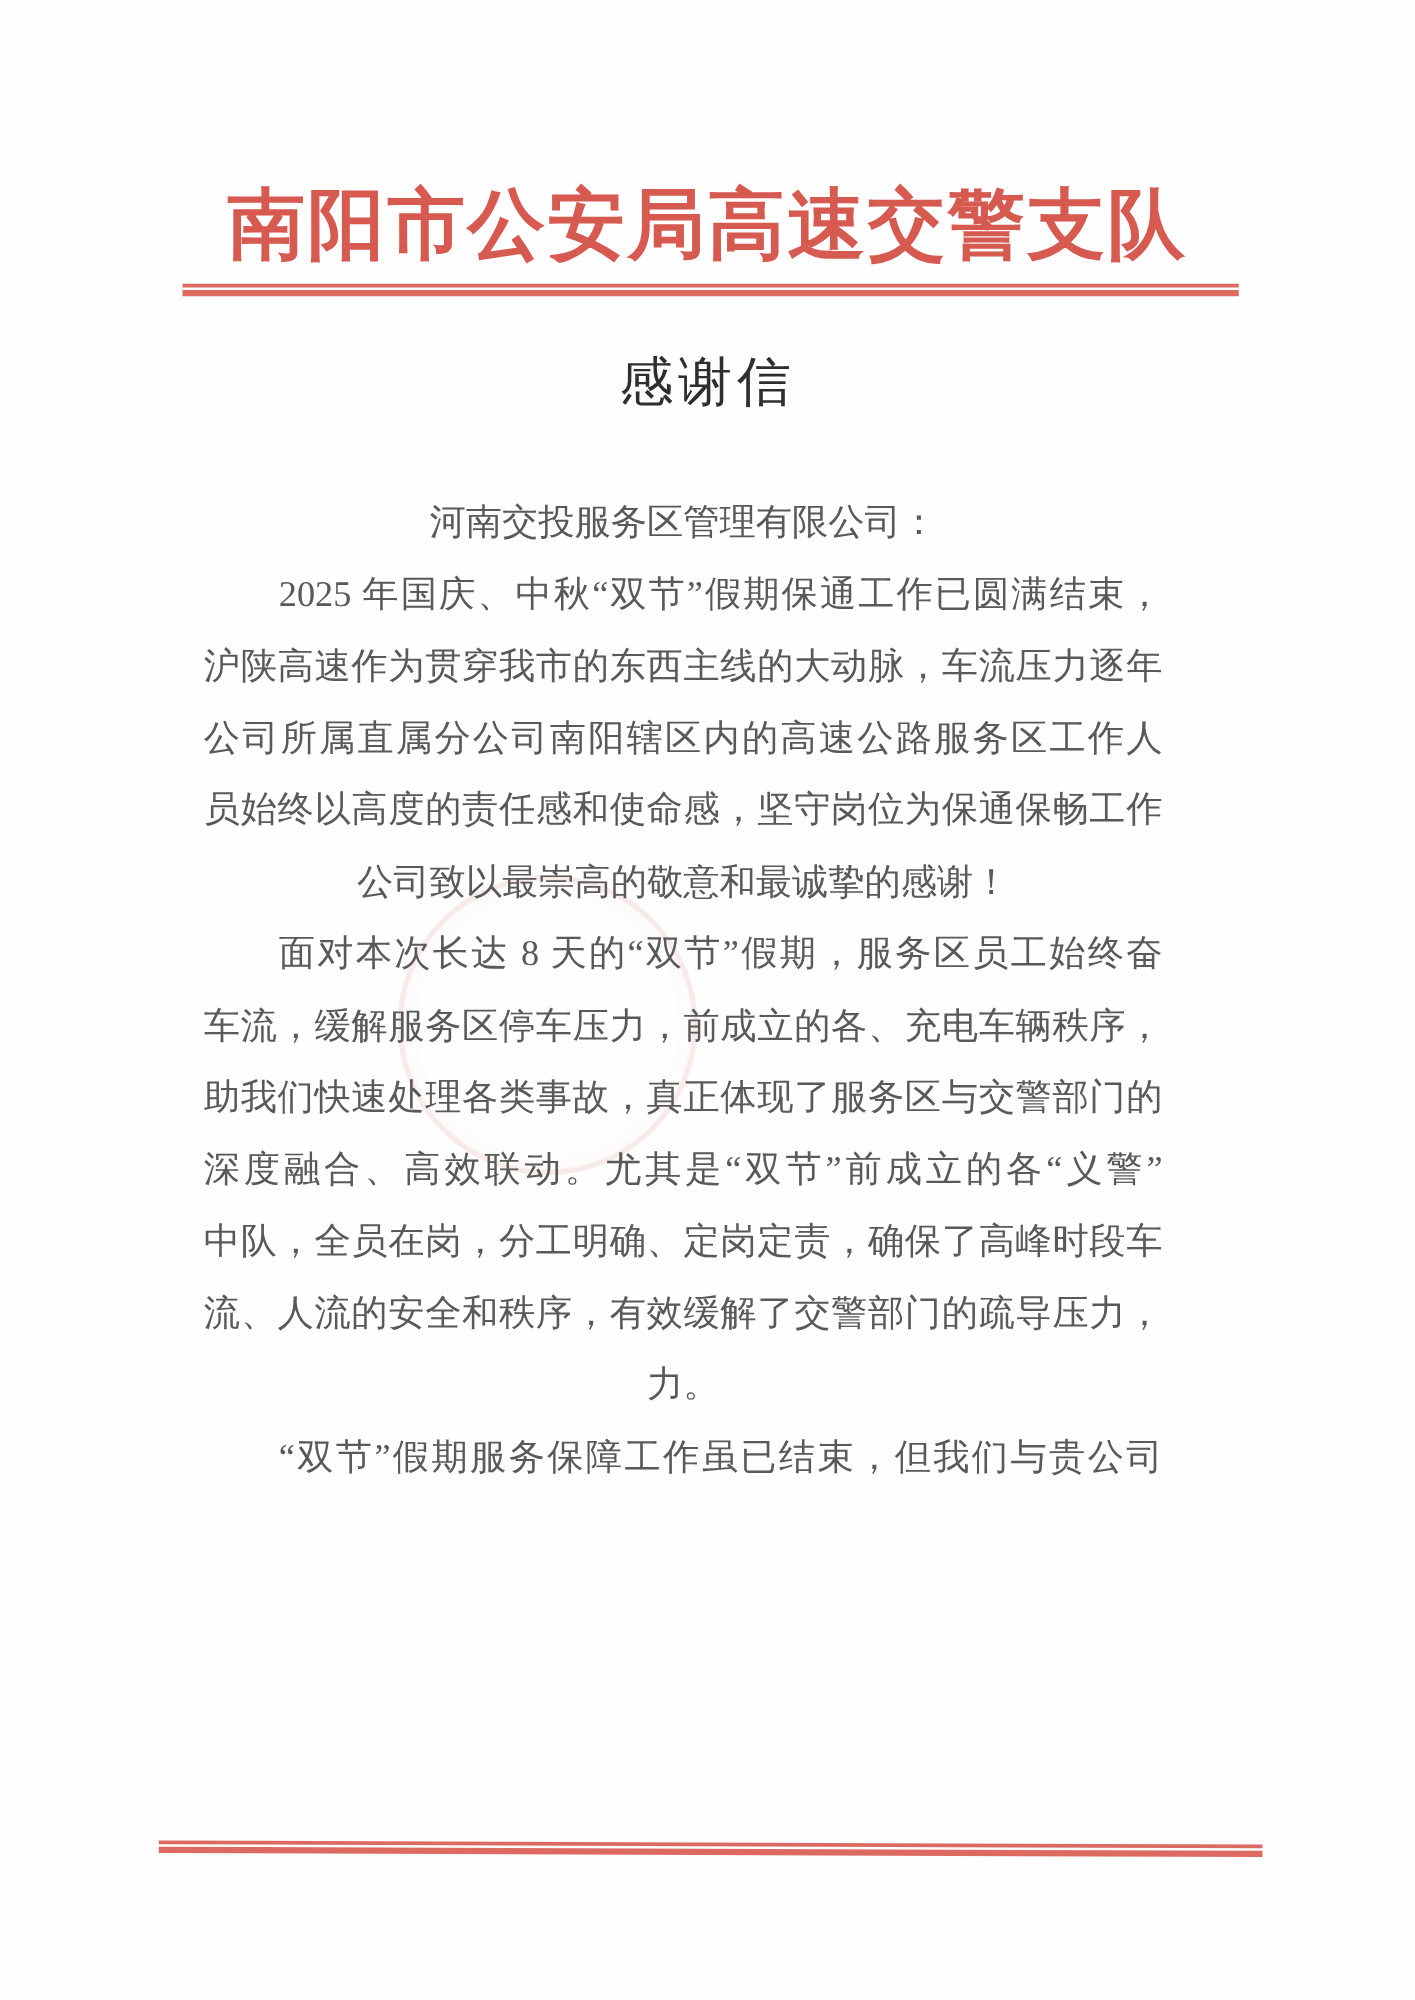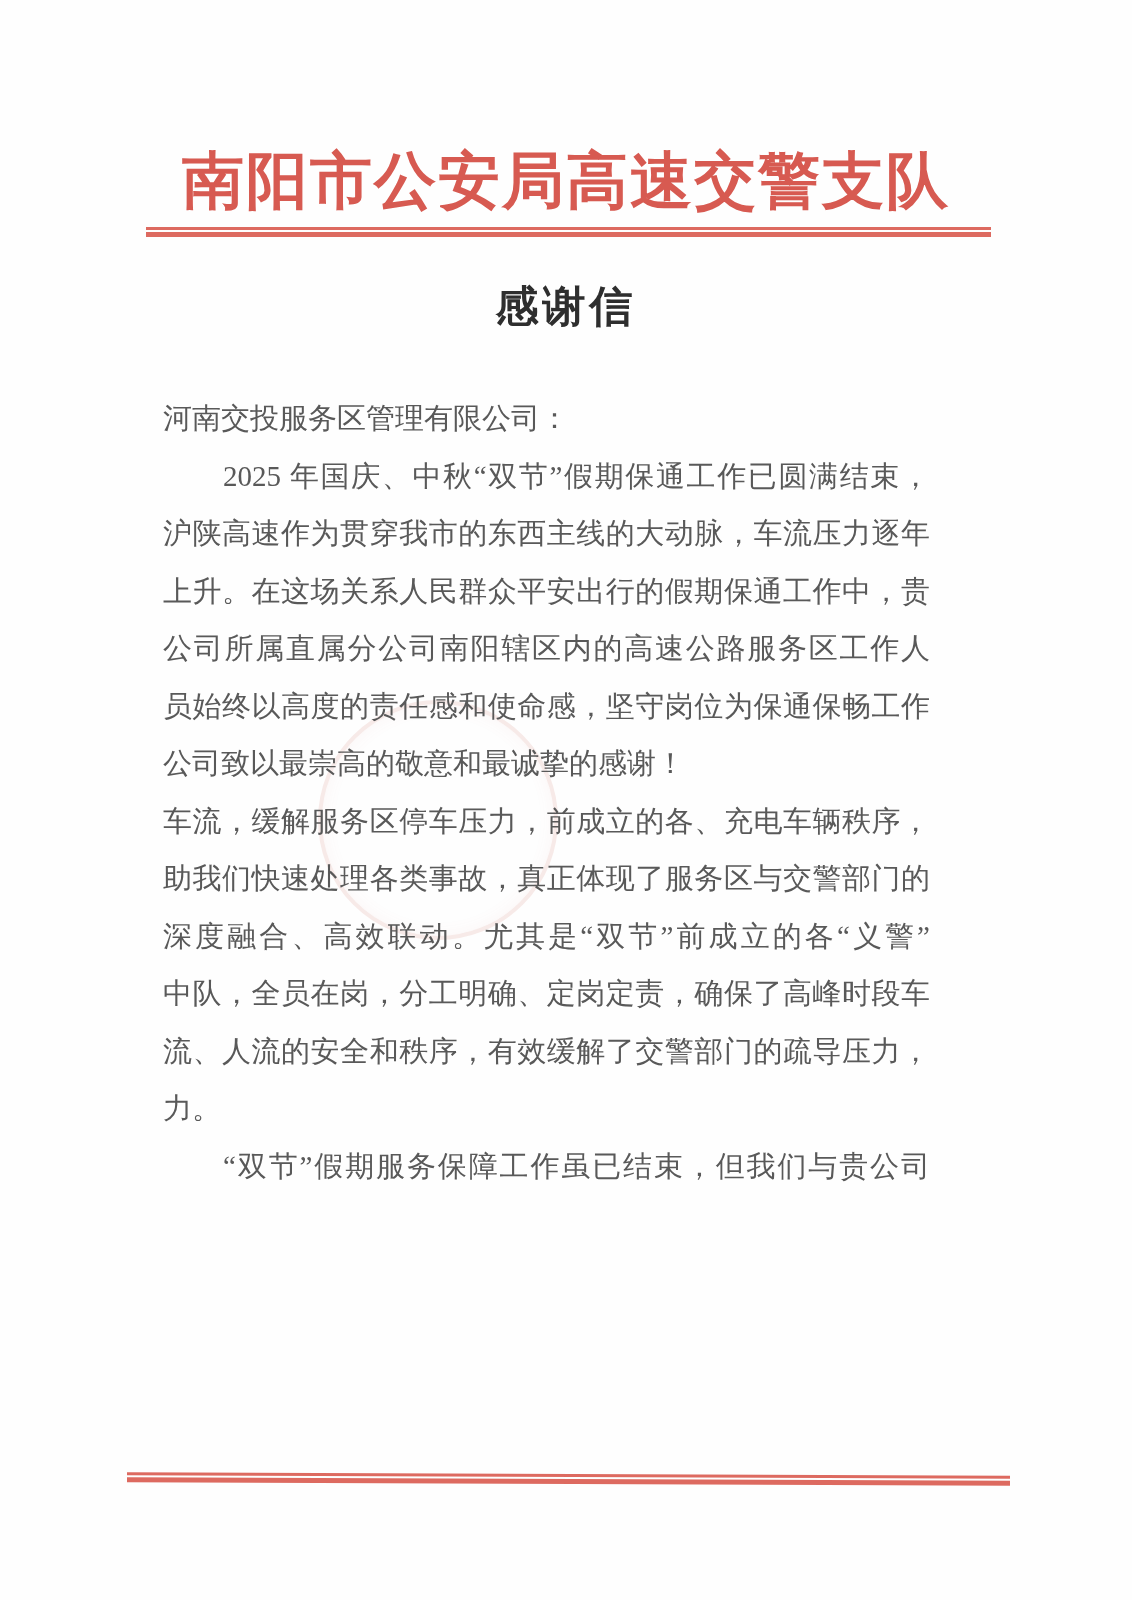--- a/index.html
+++ b/index.html
@@ -43,21 +43,21 @@
     width: 883px;
     transform: rotate(0.22deg);
   }
   .doc-title {
     position: absolute;
     top: 281px;
     left: 0;
     width: 100%;
     text-align: center;
     font-size: 43px;
-    font-weight: bold;
+    font-weight: normal;
     letter-spacing: 4px;
     color: var(--title-black, #2e2e2e);
     line-height: 1.2;
   }
   .stamp-circle {
     position: absolute;
     left: 318px;
     top: 700px;
     width: 232px;
     height: 232px;
@@ -71,20 +71,21 @@
     left: 163px;
     width: 767px;
     font-size: 29px;
     color: var(--body-gray, #595959);
     font-weight: 400;
   }
   .line {
     line-height: 57.5px;
     height: 57.5px;
     overflow: hidden;
+    text-align: center;
   }
   .line.justify {
     text-align: justify;
     text-align-last: justify;
   }
   .line.indent {
     text-indent: 60px;
   }
 </style>
 </head>
@@ -101,24 +102,24 @@
   </div>
 
   <div class="doc-title">感谢信</div>
 
   <div class="stamp-circle"></div>
 
   <div class="letter-body">
       <div class="line">河南交投服务区管理有限公司：</div>
       <div class="line justify indent">2025 年国庆、中秋“双节”假期保通工作已圆满结束，</div>
       <div class="line justify">沪陕高速作为贯穿我市的东西主线的大动脉，车流压力逐年</div>
-      <div class="line justify">上升。在这场关系人民群众平安出行的假期保通工作中，贵</div>
       <div class="line justify">公司所属直属分公司南阳辖区内的高速公路服务区工作人</div>
       <div class="line justify">员始终以高度的责任感和使命感，坚守岗位为保通保畅工作</div>
       <div class="line">公司致以最崇高的敬意和最诚挚的感谢！</div>
+      <div class="line justify indent">面对本次长达 8 天的“双节”假期，服务区员工始终奋</div>
       <div class="line justify">车流，缓解服务区停车压力，前成立的各、充电车辆秩序，协</div>
       <div class="line justify">助我们快速处理各类事故，真正体现了服务区与交警部门的</div>
       <div class="line justify">深度融合、高效联动。尤其是“双节”前成立的各“义警”</div>
       <div class="line justify">中队，全员在岗，分工明确、定岗定责，确保了高峰时段车</div>
       <div class="line justify">流、人流的安全和秩序，有效缓解了交警部门的疏导压力，</div>
       <div class="line">力。</div>
       <div class="line justify indent">“双节”假期服务保障工作虽已结束，但我们与贵公司</div>
     </div>
 
   <div class="rule rule-bottom">

